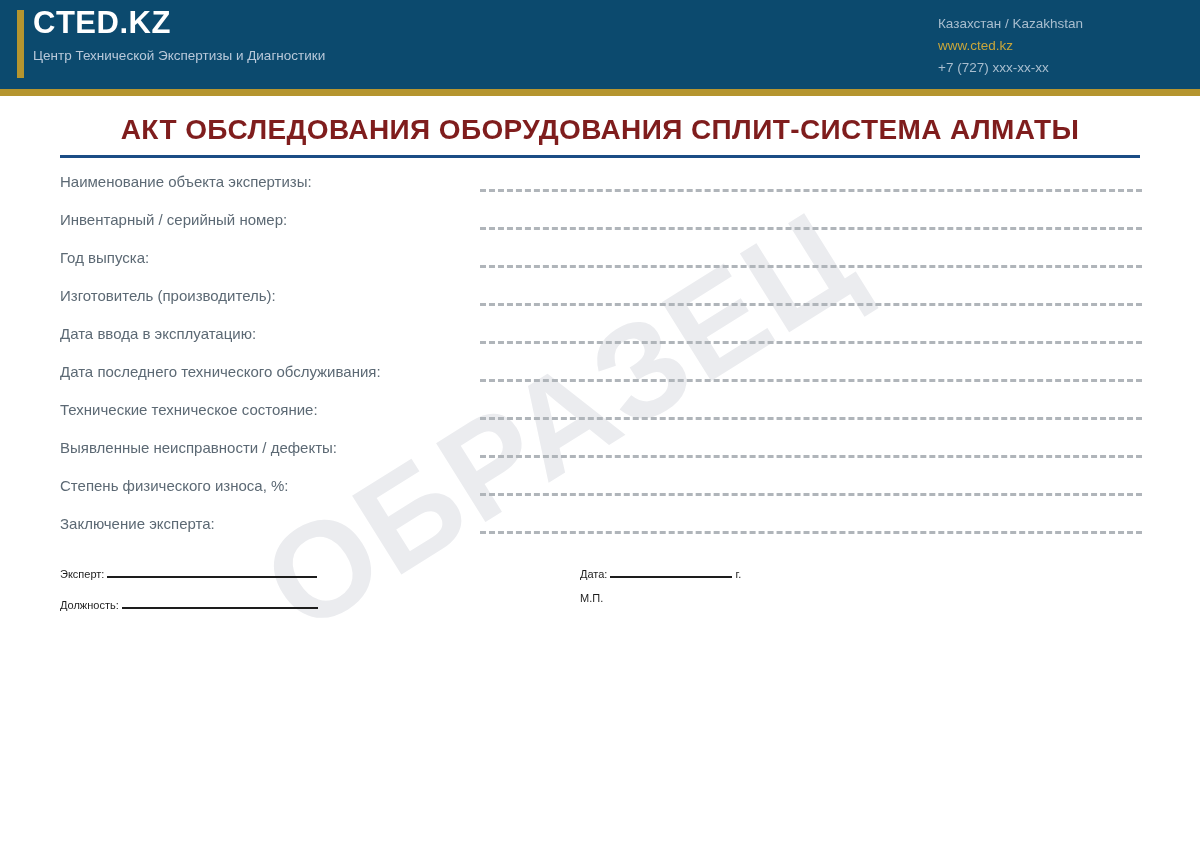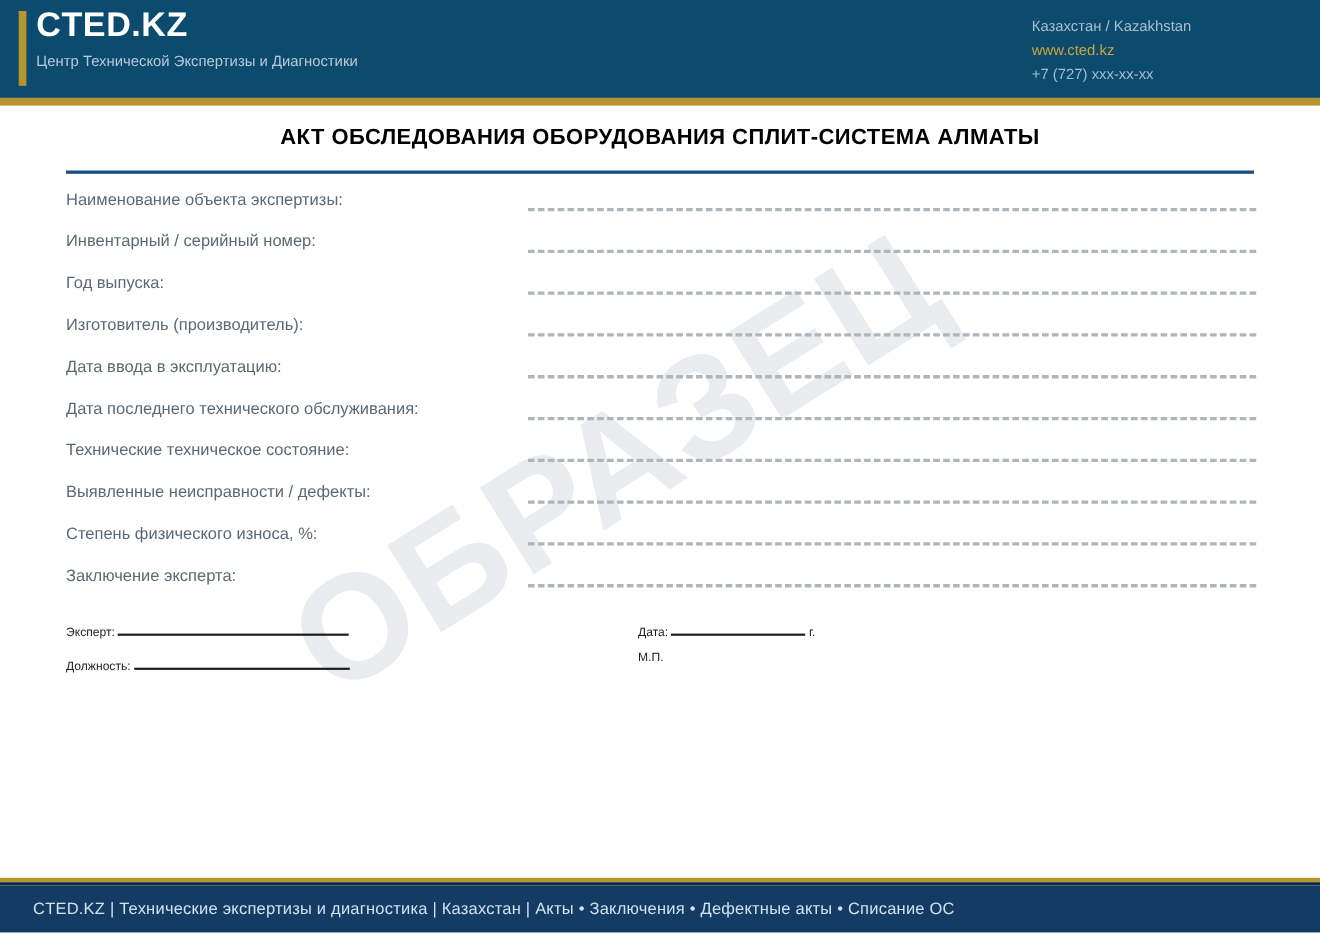--- a/index.html
+++ b/index.html
@@ -11,21 +11,21 @@
   .gold-bar{position:absolute;left:17px;top:10px;width:7px;height:68px;background:#b5952f;}
   .logo{position:absolute;left:33px;top:5px;font-size:31px;font-weight:bold;color:#ffffff;letter-spacing:.5px;}
   .tagline{position:absolute;left:33px;top:48px;font-size:13.5px;color:#b9c9da;}
   .header-contacts{position:absolute;left:938px;top:13px;font-size:13.5px;line-height:22px;}
   .hc-muted{color:#a9becf;}
   .hc-link{color:#c9a63a;}
   .gold-divider{position:absolute;top:89px;left:0;width:1200px;height:7px;background:#b5952f;}
 
   
   .doc-title{position:absolute;top:114px;left:0;width:1200px;text-align:center;
-             font-size:20px;font-weight:bold;letter-spacing:.4px;color:#000000;z-index:2;}
+             font-size:28px;font-weight:bold;letter-spacing:.4px;color:#7f1d1d;z-index:2;}
   .title-rule{position:absolute;top:155px;left:60px;right:60px;height:3px;background:#1b4d85;z-index:2;}
 
   
   .form{position:absolute;top:173px;left:0;right:0;z-index:2;}
   .form-row{position:relative;height:38px;}
   .form-label{position:absolute;left:60px;top:0;font-size:15px;color:#5c6974;}
   .form-line{position:absolute;left:480px;right:58px;top:16px;border-top:3px dashed #b0b5ba;}
 
   
   .watermark{position:absolute;left:160px;top:220px;width:800px;height:400px;
@@ -123,21 +123,14 @@
     <span>г.</span>
   </div>
   <div class="sig-row r2">
     <span>Должность:</span>
     <span class="blank position"></span>
   </div>
   <div class="sig-row r2 sig-col2">
     <span>М.П.</span>
   </div>
 
-  <div class="footer">
-    <div class="footer-gold"></div>
-    <div class="footer-dark"></div>
-    <div class="footer-bar">
-      <span class="footer-text">CTED.KZ  |  Технические экспертизы и диагностика  |  Казахстан  |  Акты • Заключения • Дефектные акты • Списание ОС</span>
-    </div>
-  </div>
 
 </div>
 
 </body></html>

